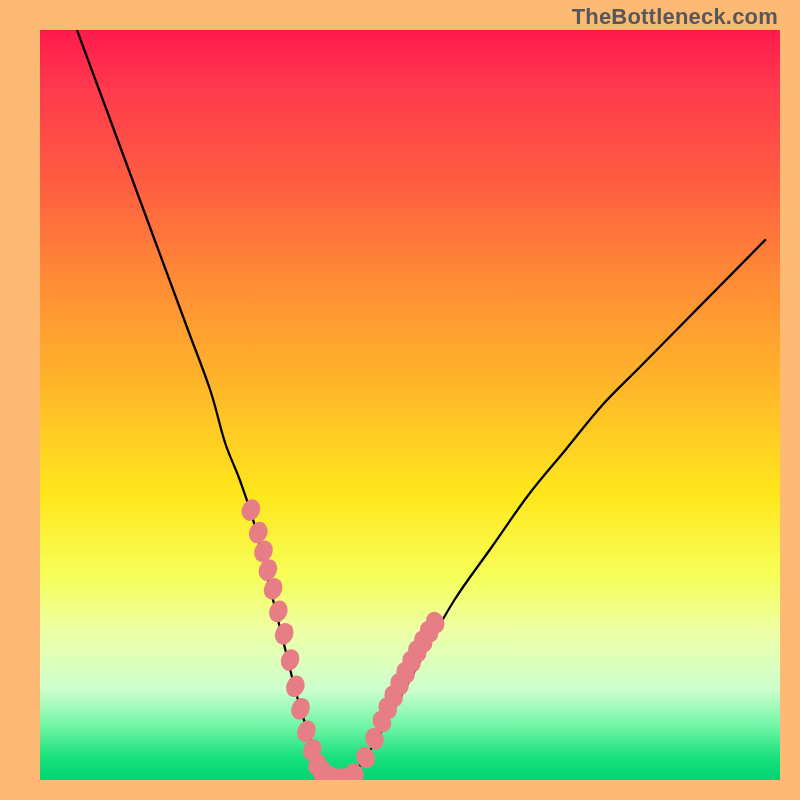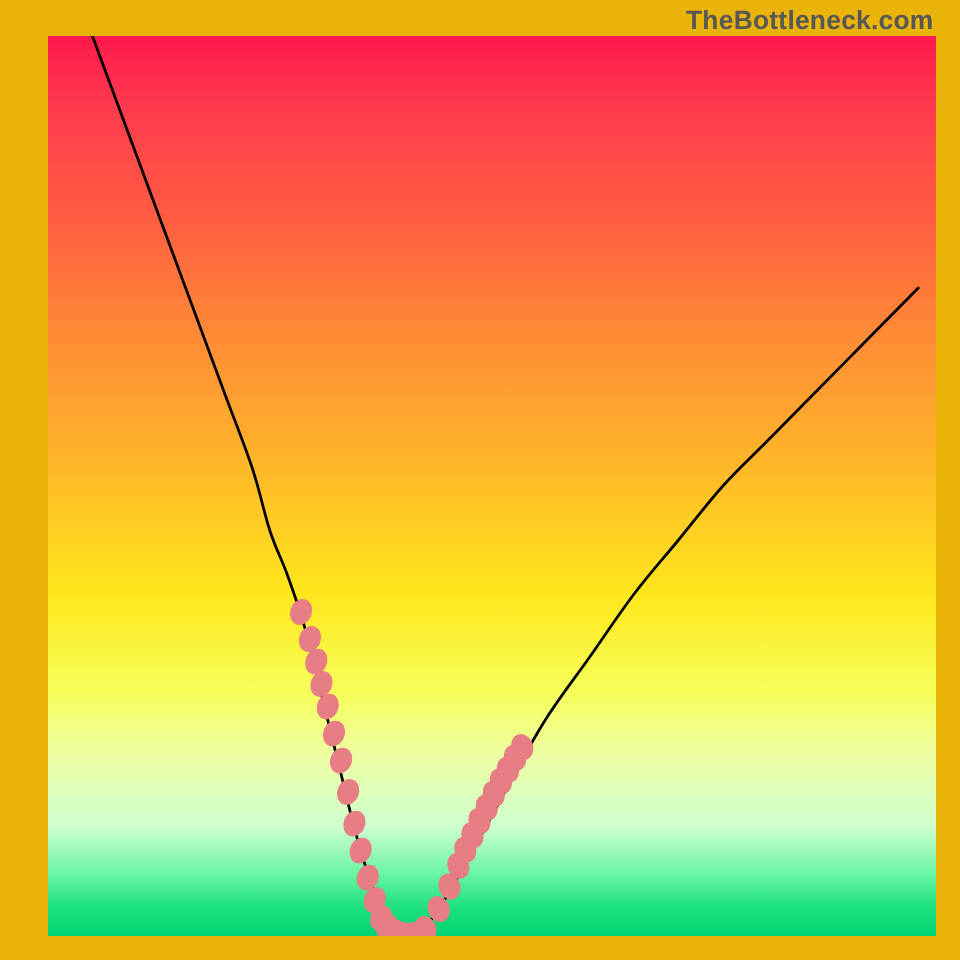--- a/index.html
+++ b/index.html
@@ -10,21 +10,21 @@
     background: #000;
     overflow: hidden;
     font-family: Arial, Helvetica, sans-serif;
   }
   .frame {
     position: absolute;
     left: 0;
     top: 0;
     width: 800px;
     height: 800px;
-    background: #eab308;
+    background: #fdba74;
   }
   .plot-area {
     position: absolute;
     left: 40px;
     top: 30px;
     width: 740px;
     height: 750px;
     
     background: linear-gradient(
       to bottom,

